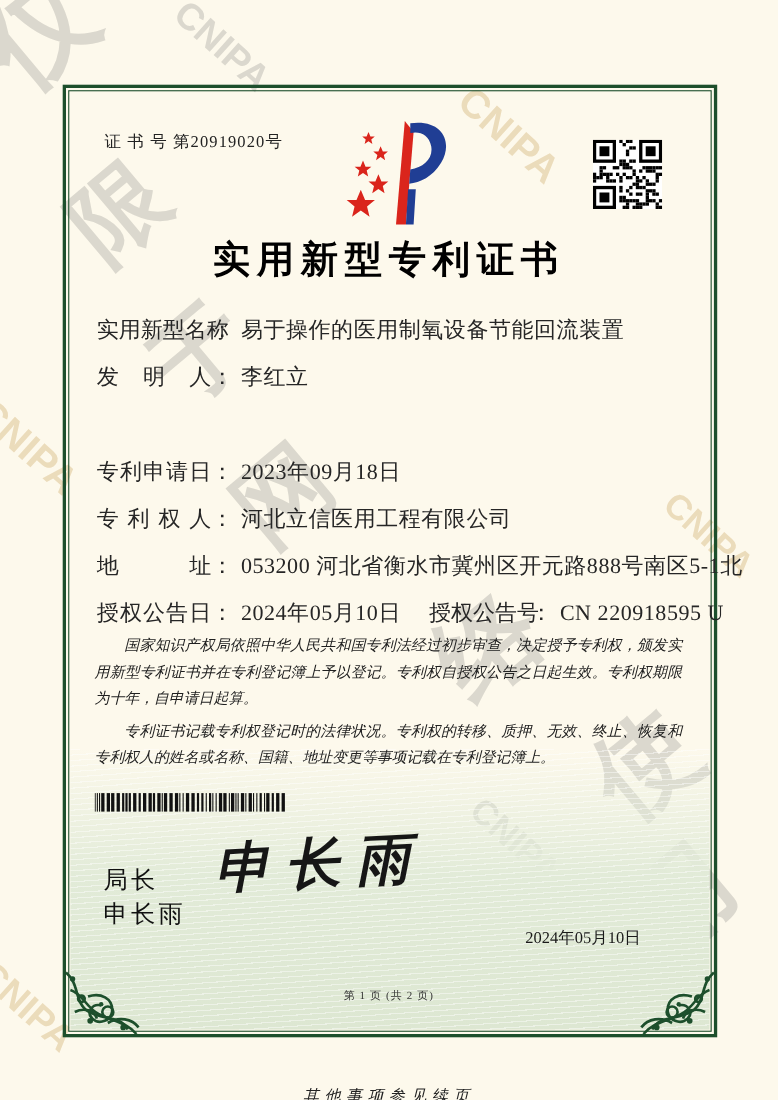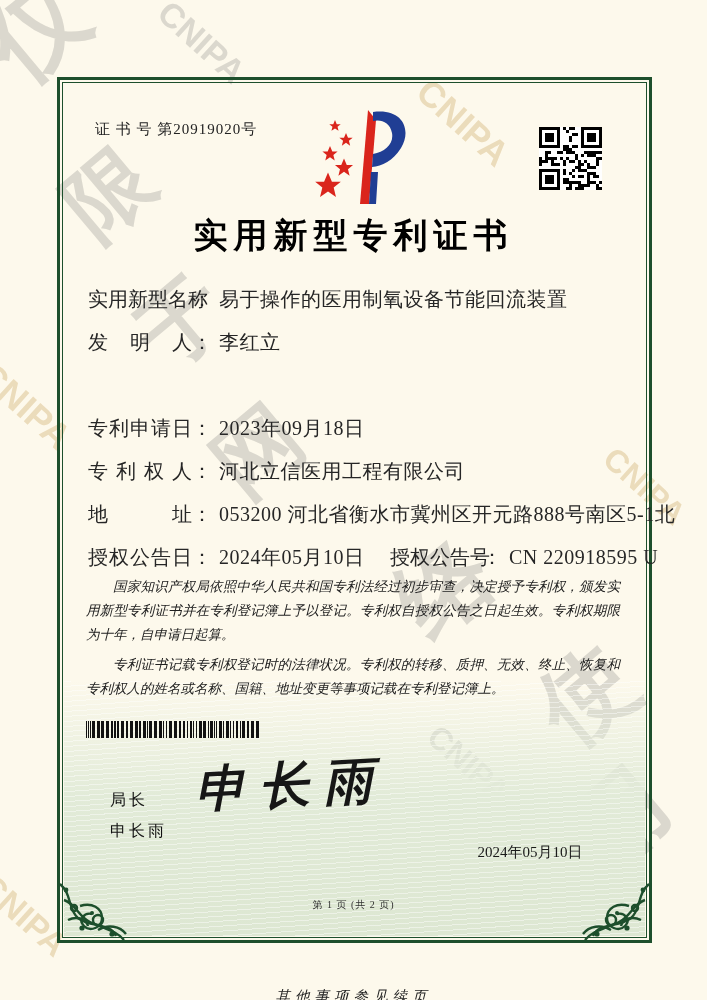--- a/index.html
+++ b/index.html
@@ -33,22 +33,22 @@
          font-size:34px;font-weight:bold;letter-spacing:6px;color:#000;}
   .frow{position:absolute;left:88px;width:545px;font-size:20px;color:#262626;white-space:nowrap;}
   .flabel{display:inline-block;width:104px;text-align:justify;text-align-last:justify;vertical-align:bottom;}
   .fcolon{display:inline-block;margin-right:2px;}
   .fvalue{letter-spacing:.5px;}
   .grant-pair{position:absolute;left:302px;top:0;}
   .paras{position:absolute;left:86px;top:575px;width:534px;font-size:13.5px;line-height:24px;
          color:#202020;font-style:italic;text-align:justify;}
   .paras p{margin:0 0 6px 0;text-indent:2em;}
   .barcode{position:absolute;left:86px;top:721px;}
-  .signer{position:absolute;left:94px;top:784px;font-size:16px;line-height:31px;
-          font-family:"Liberation Sans","DejaVu Sans",sans-serif;color:#111;margin-left:16px;}
+  .signer{position:absolute;left:94px;top:784px;font-size:22px;line-height:31px;
+          font-family:"Liberation Sans","DejaVu Sans",sans-serif;color:#111;}
   .signer div{letter-spacing:3px;}
   .signature{position:absolute;left:195px;top:752px;font-size:50px;font-weight:bold;
              font-style:italic;transform:rotate(-3deg);letter-spacing:14px;color:#161616;}
   .issue-date{position:absolute;left:420px;top:843px;width:220px;text-align:center;
               font-size:15px;color:#1a1a1a;}
   .page-no{position:absolute;left:0;top:898px;width:100%;text-align:center;
            font-size:10px;color:#333;letter-spacing:1px;z-index:5;}
   .footer-note{position:absolute;left:0;top:947px;width:100%;text-align:center;
                font-size:14.5px;font-style:italic;letter-spacing:5px;color:#222;z-index:5;margin-top:40px;}
 </style>

